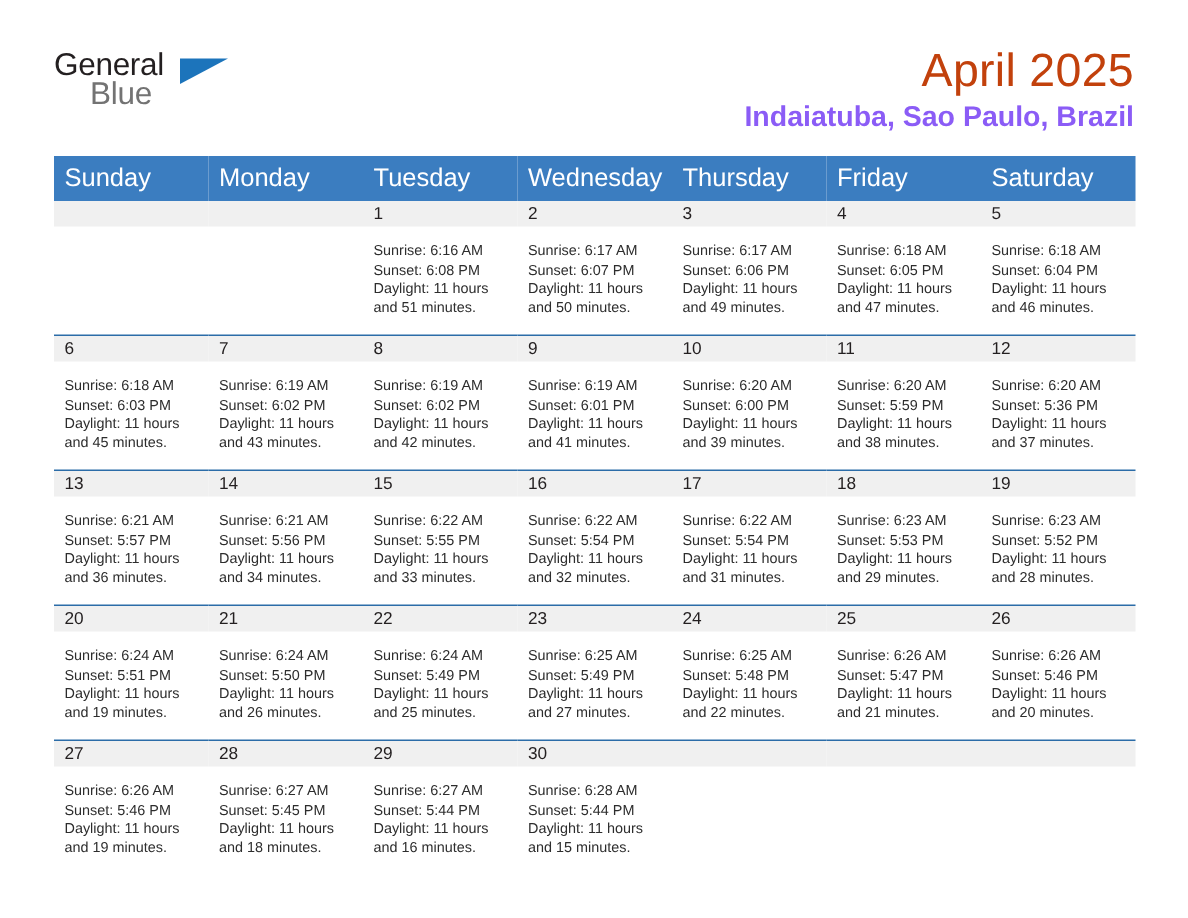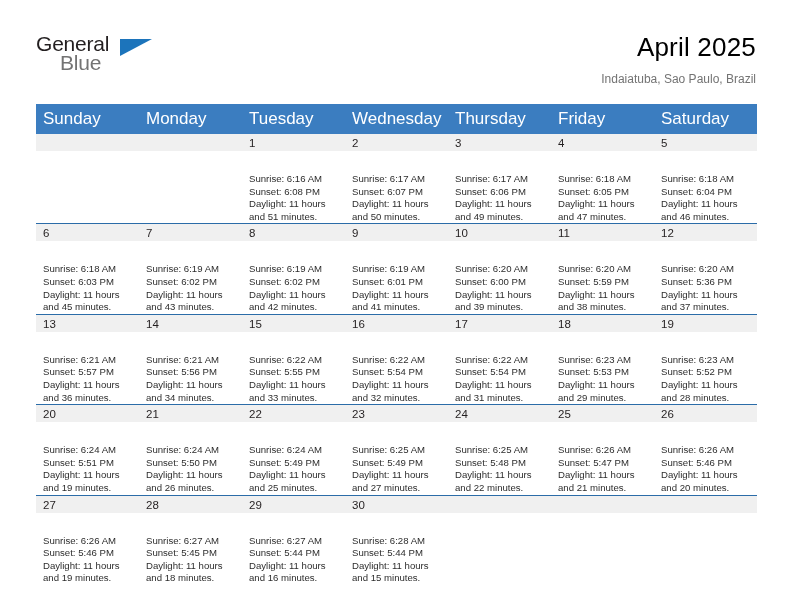--- a/index.html
+++ b/index.html
@@ -67,31 +67,32 @@
   }
 
   .title-block {
     position: absolute;
     right: 0;
     top: 0;
     text-align: right;
     width: 460px;
   }
   .month-title {
-    font-size: 26px;
-    color: #000000;
+    font-size: 31px;
+    color: #c2410c;
     line-height: 30px;
     font-weight: normal;
     letter-spacing: 0.2px;
   }
   .location {
-    font-size: 12px;
-    color: #737373;
+    font-size: 19px;
+    color: #8b5cf6;
     line-height: 18px;
     margin-top: 8px;
+    font-weight: bold;
   }
 
   
   .calendar {
     position: absolute;
     left: 36px;
     top: 104px;
     width: 721px;
     border-collapse: collapse;
     table-layout: fixed;
@@ -120,21 +121,21 @@
   .daynum-band {
     background: #f0f0f0;
     height: 17px;
     padding: 2px 0 1px 7px;
     font-size: 11.5px;
     color: #231f20;
     line-height: 15px;
     box-sizing: border-box;
   }
   .cell-body {
-    padding: 22px 6px 0 7px;
+    padding: 11px 6px 0 7px;
     font-size: 9.6px;
     line-height: 12.6px;
     color: #2d2d2d;
   }
   .cell-body div {
     white-space: nowrap;
   }
   td.empty .daynum-band {
     background: #f0f0f0;
   }

